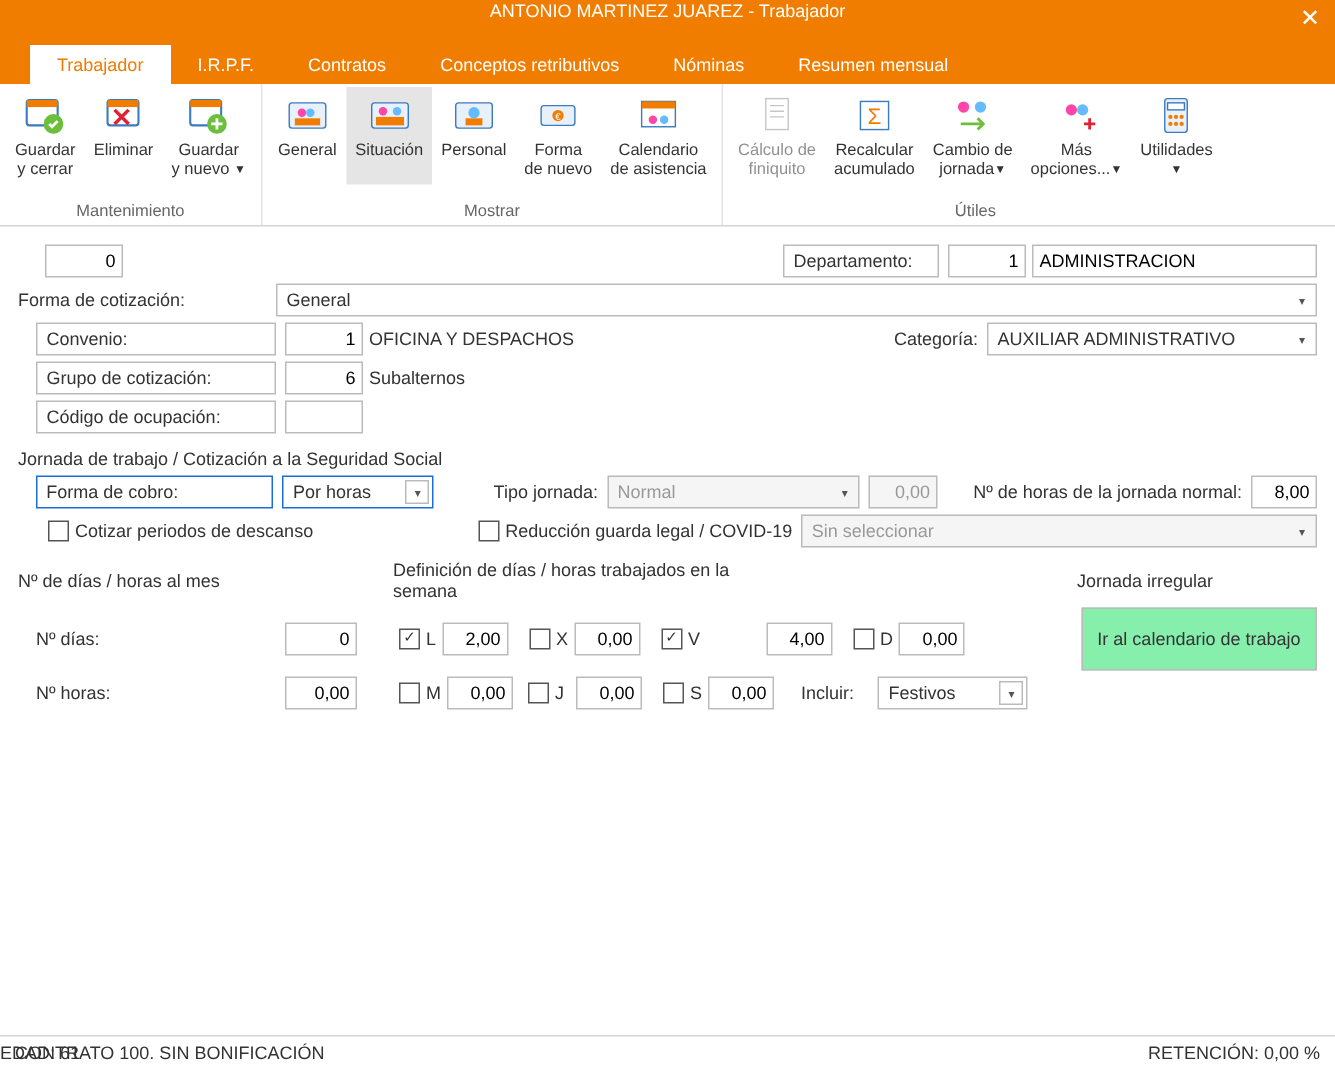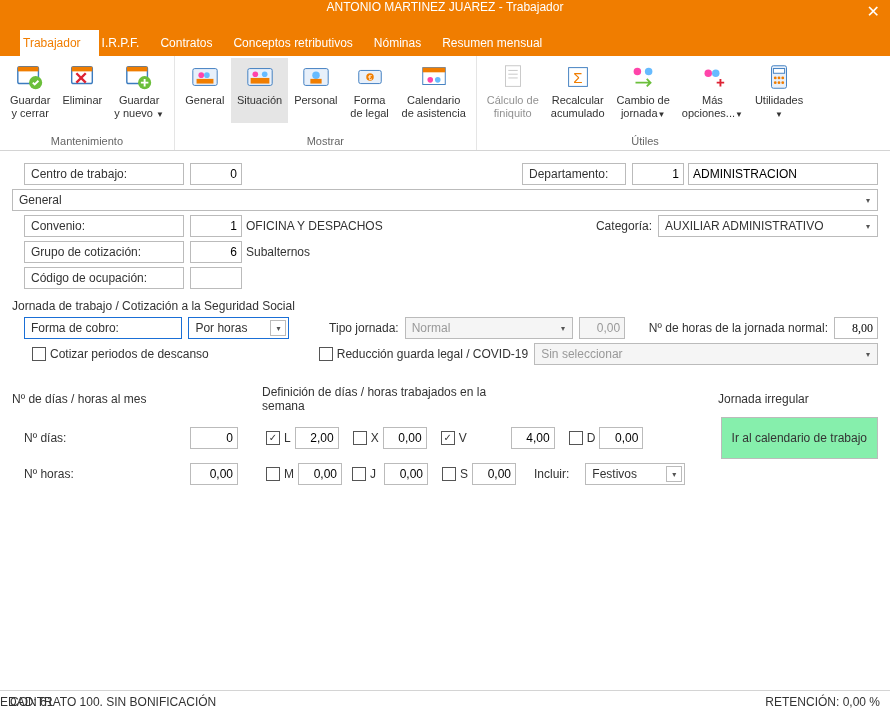--- a/index.html
+++ b/index.html
@@ -1,19 +1,19 @@
 <!DOCTYPE html>
 <html><head>
 <meta charset="utf-8">
 <style>
 html,body{margin:0;padding:0;font-family:"Segoe UI",Arial,sans-serif;font-size:12px;color:#333;background:#fff;width:890px;height:713px;overflow:hidden}
 .titlebar{background:#f07d00;color:#fff;height:28px;display:flex;justify-content:center;position:relative}
 .titlebar .close{position:absolute;right:10px;top:2px;font-size:16px;cursor:pointer;color:#fff}
 .tabs{background:#f07d00;height:28px;display:flex;align-items:flex-end;padding-left:20px;gap:0}
-.tab{padding:6px 18px 6px 3px;color:#fff;cursor:pointer;font-size:12px}
+.tab{padding:6px 18px 6px 18px;color:#fff;cursor:pointer;font-size:12px}
 .tab.active{background:#fff;color:#f07d00}
 .ribbon{background:#fff;border-bottom:1px solid #d4d4d4;height:94px;display:flex}
 .ribbon-group{display:flex;flex-direction:column;align-items:center;border-right:1px solid #e5e5e5;padding:2px 4px 0 4px}
 .ribbon-items{display:flex;flex:1;align-items:flex-start}
 .ribbon-item{display:flex;flex-direction:column;align-items:center;padding:4px 6px;cursor:pointer;min-width:40px}
 .ribbon-item.active{background:#e5e5e5}
 .ribbon-item.disabled{opacity:.55;cursor:default}
 .ribbon-item .ic{width:30px;height:30px;margin-bottom:2px}
 .ribbon-item .lbl{font-size:11px;text-align:center;line-height:1.15;white-space:nowrap}
 .ribbon-item .lbl2{font-size:11px;text-align:center;line-height:1.15;white-space:nowrap}
@@ -123,21 +123,21 @@
         <span class="lbl">Personal</span>
           <span class="lbl2">&nbsp;</span>
       </div>
       <div class="ribbon-item">
         <svg class="ic" viewBox="0 0 32 32">
             <rect x="4" y="9" width="24" height="14" rx="2" fill="#e8f0fa" stroke="#3b7bbf"></rect>
             <circle cx="16" cy="16" r="4" fill="#f07d00"></circle>
             <text x="16" y="19" font-size="7" text-anchor="middle" fill="#fff">€</text>
           </svg>
         <span class="lbl">Forma</span>
-        <span class="lbl2">de legal</span>
+        <span class="lbl2">de nuevo</span>
       </div>
       <div class="ribbon-item">
         <svg class="ic" viewBox="0 0 32 32">
             <rect x="4" y="6" width="24" height="18" fill="#fff" stroke="#3b7bbf"></rect>
             <rect x="4" y="6" width="24" height="5" fill="#f07d00"></rect>
             <circle cx="12" cy="19" r="3" fill="#f4a"></circle>
             <circle cx="20" cy="19" r="3" fill="#6bf"></circle>
           </svg>
         <span class="lbl">Calendario</span>
         <span class="lbl2">de asistencia</span>
@@ -202,32 +202,32 @@
     </div>
     <div class="ribbon-group-name">Útiles</div>
   </div>
 </div>
 
 <div class="form">
 
 
   <div class="row">
     <div style="width:12px"></div>
-    <div class="lblbox" style="width:146px">Centro de trabajo:</div>
     <div style="width:6px"></div>
     <input type="text" class="fld right" style="width: 42px;" value="0">
     <div style="flex:1"></div>
     <div class="lblbox" style="min-width:90px">Departamento:</div>
     <div style="width:6px"></div>
     <input type="text" class="fld right" style="width: 42px;" value="1">
     <div style="width:4px"></div>
     <input type="text" class="fld" style="width: 180px;" value="ADMINISTRACION">
   </div>
 
   <div class="row">
+    <div class="lbltxt" style="width:166px">Forma de cotización:</div>
     <div class="sel flat" style="flex:1">
       <span>General</span>
         <span class="arrow">▾</span>
     </div>
   </div>
 
   <div class="row">
     <div style="width:12px"></div>
     <div class="lblbox" style="width:146px">Convenio:</div>
     <div style="width:6px"></div>
@@ -271,42 +271,42 @@
     <div style="width:40px"></div>
     <span class="lbltxt">Tipo jornada:</span>
     <div class="sel flat disabled-input" style="width:160px">
       <span style="color:#999">Normal</span>
         <span class="arrow">▾</span>
     </div>
     <div style="width:6px"></div>
     <input type="text" class="fld right disabled-input" style="width: 36px;" readonly="" value="0,00">
     <div style="width:24px"></div>
     <span class="lbltxt">Nº de horas de la jornada normal:</span>
-    <input type="text" class="fld right" style="width: 34px; font-family: Liberation Serif, serif;" value="8,00">
+    <input type="text" class="fld right" style="width: 34px;" value="8,00">
   </div>
 
   <div class="row">
     <div style="width:20px"></div>
     <label class="chk">
       <span class="box"></span>
       <span>Cotizar periodos de descanso</span>
     </label>
     <div style="width:110px"></div>
     <label class="chk">
       <span class="box"></span>
       <span>Reducción guarda legal / COVID-19</span>
     </label>
     <div style="width:6px"></div>
     <div class="sel flat disabled-input" style="flex:1">
       <span style="color:#999">Sin seleccionar</span>
         <span class="arrow">▾</span>
     </div>
   </div>
 
-  <div class="row" style="margin-top:20px">
+  <div class="row" style="margin-top:8px">
     <div style="width:250px">Nº de días / horas al mes</div>
     <div style="width:260px">Definición de días / horas trabajados en la semana</div>
     <div style="flex:1"></div>
     <div style="width:160px">Jornada irregular</div>
   </div>
 
   <div class="row">
     <div style="width:12px"></div>
     <span class="lbltxt" style="width:60px">Nº días:</span>
     <div style="width:100px"></div>

